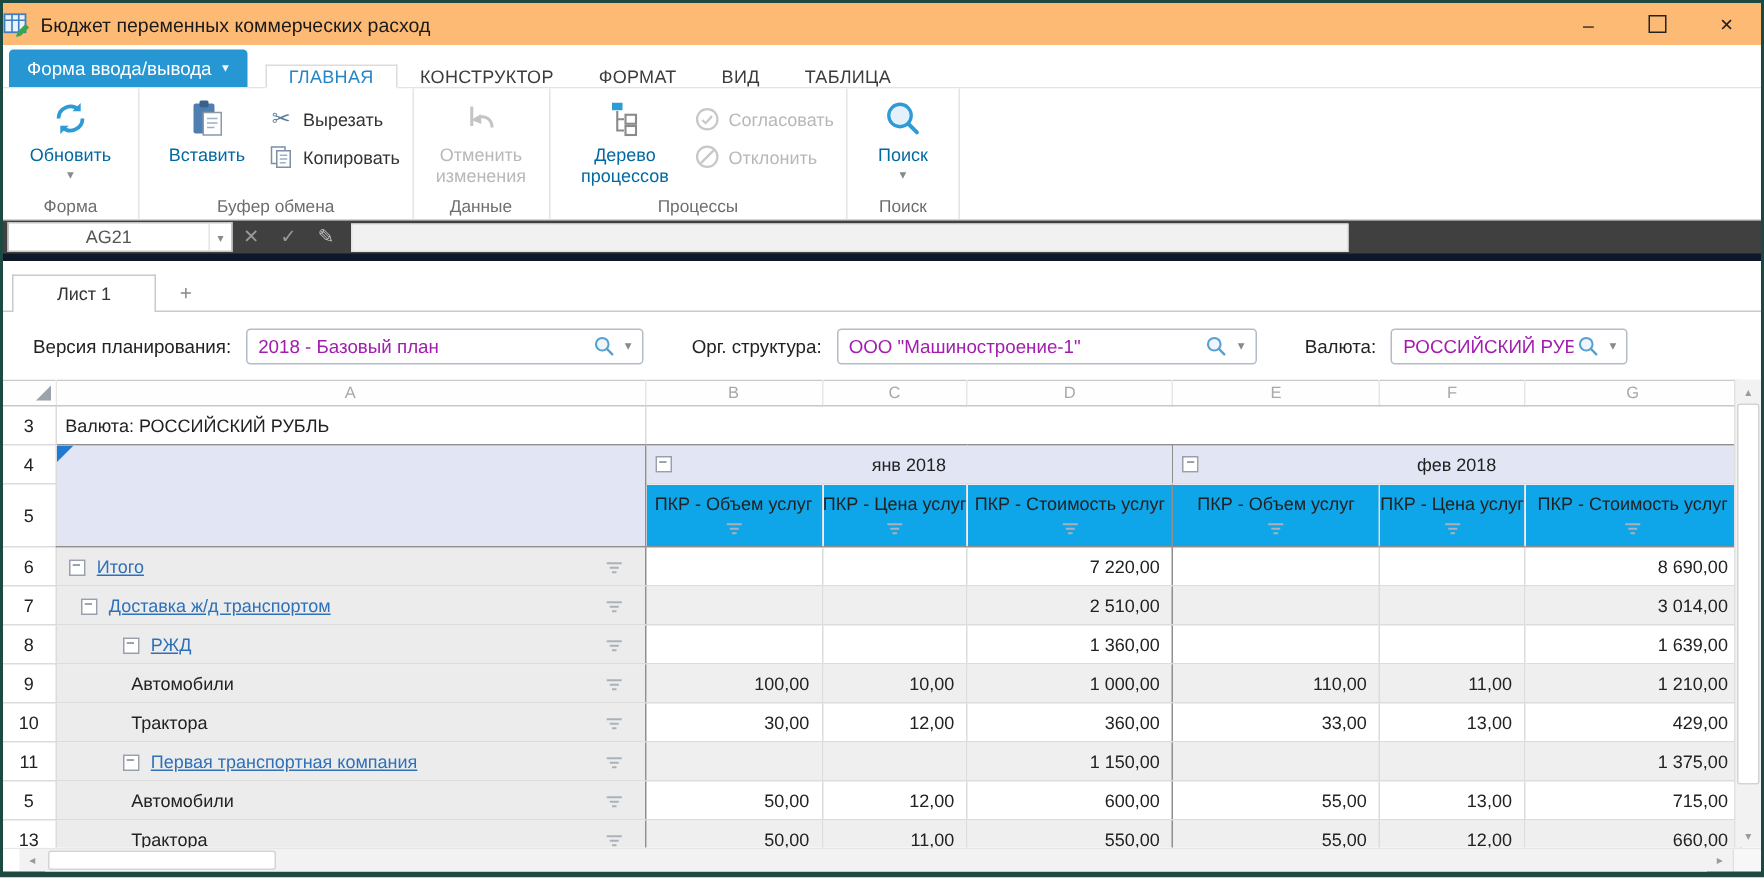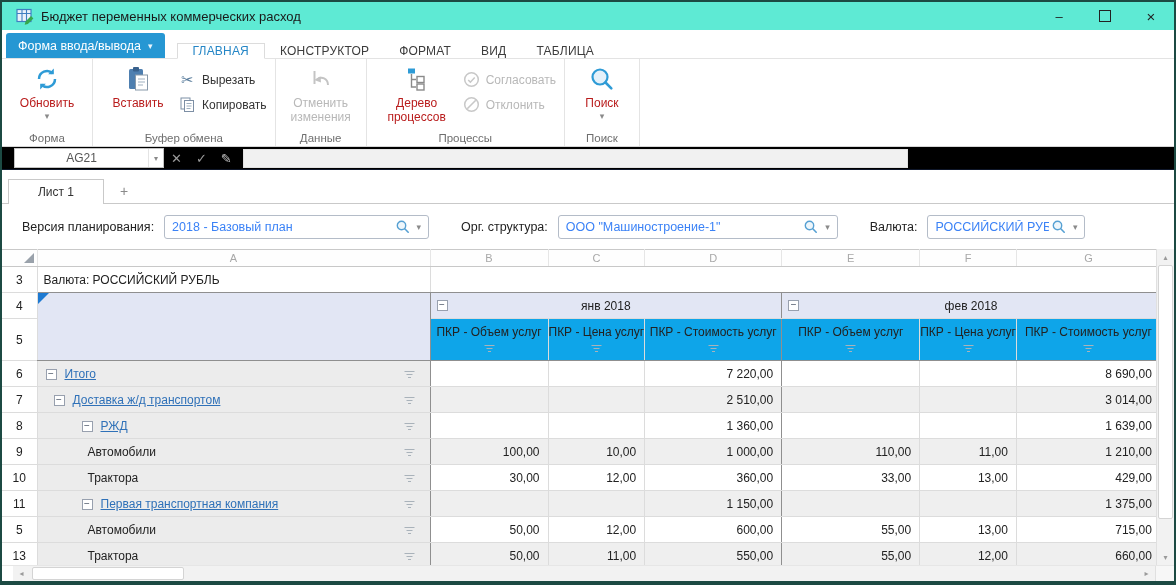--- a/index.html
+++ b/index.html
@@ -1,21 +1,21 @@
 <!DOCTYPE html>
 <html><head>
 <meta charset="utf-8">
 <style>
   html,body{margin:0;padding:0;width:1176px;height:585px;overflow:hidden;
     font-family:"Liberation Sans","DejaVu Sans",sans-serif;background:#fff;}
   .window{position:relative;width:1176px;height:585px;box-sizing:border-box;
     border-left:2px solid #1c4a43;border-right:2px solid #1c4a43;border-top:2px solid #1c4a43;
     display:flex;flex-direction:column;background:#fff;}
   
-  .titlebar{height:28px;display:flex;align-items:center;padding-left:14px;background:#5eead4;flex:0 0 auto;}
+  .titlebar{height:28px;display:flex;align-items:center;padding-left:0;background:#fdba74;flex:0 0 auto;}
   .appicon{width:18px;height:18px;margin-right:7px;flex:0 0 auto;}
   .title{font-size:13px;color:#1a1a1a;}
   .wincontrols{margin-left:auto;display:flex;align-items:center;height:100%;}
   .winbtn{width:46px;height:100%;display:flex;align-items:center;justify-content:center;
     font-size:13px;color:#222;cursor:default;}
   .maxbox{width:10px;height:10px;border:1px solid #222;display:inline-block;}
   
   .menubar{height:28px;display:flex;align-items:flex-end;background:#fff;
     border-bottom:1px solid #e3e3e3;flex:0 0 auto;}
   .formbtn{margin:0 12px 0 4px;height:25px;display:flex;align-items:center;gap:7px;
@@ -26,48 +26,48 @@
   .tab.active{color:#2586c6;background:#fff;border:1px solid #dcdcdc;border-bottom:1px solid #fff;margin-bottom:-1px;}
   
   .ribbon{height:87px;display:flex;align-items:stretch;background:#fff;
     border-bottom:1px solid #d6d6d6;flex:0 0 auto;}
   .rgroup{position:relative;border-right:1px solid #e4e4e4;padding:4px 8px 16px 8px;display:flex;}
   .rgrouplabel{position:absolute;bottom:2px;left:0;right:0;text-align:center;font-size:11.5px;color:#6e6e6e;}
   .ritems{display:flex;align-items:flex-start;gap:4px;}
   .rbtn{cursor:default;}
   .rbtn.big{width:74px;display:flex;flex-direction:column;align-items:center;text-align:center;padding-top:2px;}
   .rbtn.big .ricon{height:28px;display:flex;align-items:center;justify-content:center;}
-  .rbtn.big .rlabel{font-size:12px;color:#b91c1c;line-height:14px;margin-top:3px;}
+  .rbtn.big .rlabel{font-size:12px;color:#0369a1;line-height:14px;margin-top:3px;}
   .rbtn.big .rarrow{font-size:9px;color:#8a8a8a;margin-top:1px;}
   .smallcol{display:flex;flex-direction:column;gap:8px;margin-top:8px;}
   .rbtn.small{display:flex;align-items:center;gap:6px;font-size:12px;color:#333;}
   .rbtn.small .ricon16{width:17px;height:17px;display:flex;align-items:center;justify-content:center;}
   .disabled .rlabel,.rbtn.small.disabled{color:#b8b8b8 !important;}
   .cuticon{font-size:15px;color:#5b7e9d;line-height:15px;}
   
-  .fbar{height:22px;display:flex;align-items:center;background:#000000;
-    border-bottom:1px solid #0f172a;flex:0 0 auto;padding-left:12px;}
+  .fbar{height:22px;display:flex;align-items:center;background:#404040;
+    border-bottom:5px solid #0f172a;flex:0 0 auto;padding-left:3px;}
   .namebox{width:148px;height:18px;border:1px solid #c4c4c4;background:#fff;display:flex;align-items:center;}
   .namebox .ref{flex:1;text-align:center;font-size:12px;color:#555;}
   .namebox .nbarr{font-size:8px;color:#8a8a8a;padding:0 5px;border-left:1px solid #e4e4e4;height:100%;display:flex;align-items:center;}
   .fico{font-size:13px;color:#9b9b9b;padding:0 7px;}
   .fico.pencil{color:#c3c3c3;}
   .finput{width:663px;height:17px;background:#f1f1f1;border:1px solid #e2e2e2;margin-left:4px;}
   
   .stabs{height:33px;background:#fff;display:flex;align-items:flex-end;padding-left:6px;
     border-bottom:1px solid #c9c9c9;flex:0 0 auto;}
   .stab{height:24px;min-width:70px;display:flex;align-items:center;justify-content:center;
     font-size:12px;color:#333;background:#fff;border:1px solid #c9c9c9;border-bottom:none;margin-bottom:-1px;padding:0 12px;}
   .stab-add{width:40px;height:24px;display:flex;align-items:center;justify-content:center;color:#8a8a8a;font-size:14px;}
   
   .filterbar{height:45px;display:flex;align-items:center;background:#fff;flex:0 0 auto;padding-left:20px;gap:10px;}
   .flabel{font-size:12.5px;color:#222;white-space:nowrap;}
   .combo{height:24px;border:1px solid #b4bcc8;border-radius:3px;background:#fff;
     display:flex;align-items:center;box-sizing:border-box;margin-right:22px;}
-  .combo .cval{flex:1;font-size:12.5px;color:#3b82f6;padding-left:7px;white-space:nowrap;overflow:hidden;}
+  .combo .cval{flex:1;font-size:12.5px;color:#a21caf;padding-left:7px;white-space:nowrap;overflow:hidden;}
   .combo .cmag{display:flex;align-items:center;padding:0 2px;}
   .combo .carr{font-size:9px;color:#8a8a8a;padding:0 7px 0 4px;}
   
   .gridwrap{position:relative;flex:1;background:#fff;overflow:hidden;}
   table.grid{border-collapse:collapse;table-layout:fixed;border-top:1px solid #c9c9c9;}
   table.grid td{box-sizing:border-box;border-right:1px solid #dcdcdc;border-bottom:1px solid #dcdcdc;
     font-size:12px;color:#222;padding:0;overflow:hidden;white-space:nowrap;}
   td.num{border-right:1px solid #e0e0e0;border-bottom:1px solid #e6e6e6;color:#a8a8a8;
     font-size:11px;text-align:center;background:#fff;}
   tr.r-letters td{height:17px;color:#a8a8a8;font-size:11px;text-align:center;background:#fefefe;

